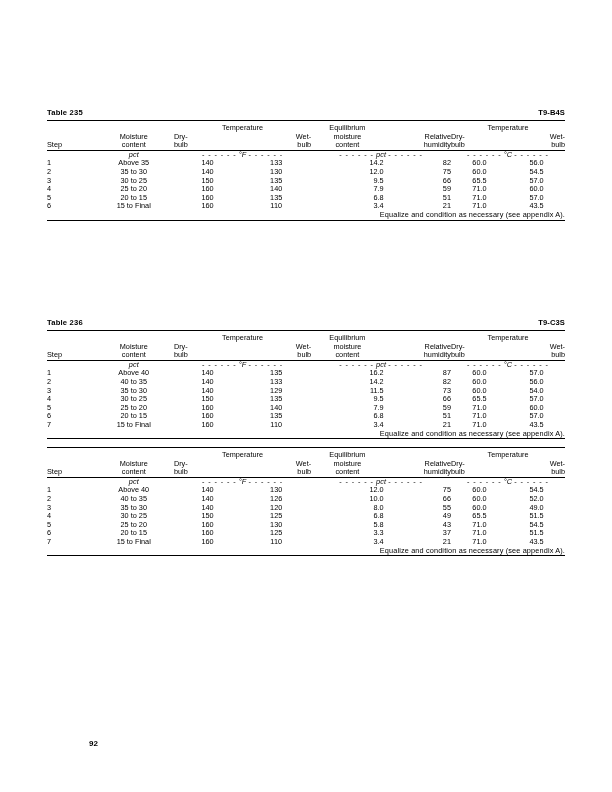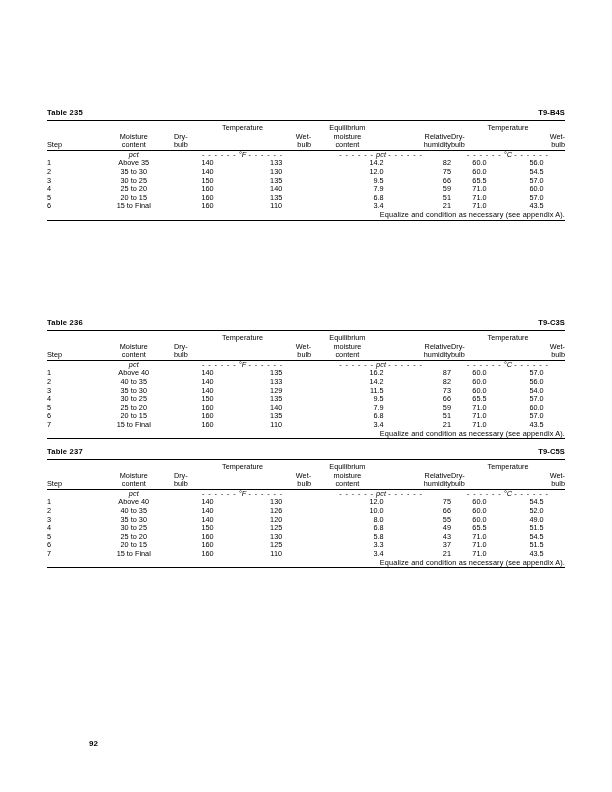--- a/index.html
+++ b/index.html
@@ -425,24 +425,20 @@
         </tr>
         <tr class="note-row">
           <td colspan="8">Equalize and condition as necessary (see appendix A).</td>
         </tr>
       </tbody>
     </table>
     <div class="rule-thick"></div>
   </div>
 
   <div class="table-block" id="table-block-2">
-    <div class="table-caption">
-      <span>Table 237</span>
-      <span class="caption-code">T9-C5S</span>
-    </div>
     <div class="rule-thick"></div>
     <table class="data-table">
       <colgroup>
         <col class="c-step">
           <col class="c-mc">
           <col class="c-db1">
           <col class="c-wb1">
         <col class="c-emc">
           <col class="c-rh">
           <col class="c-db2">

